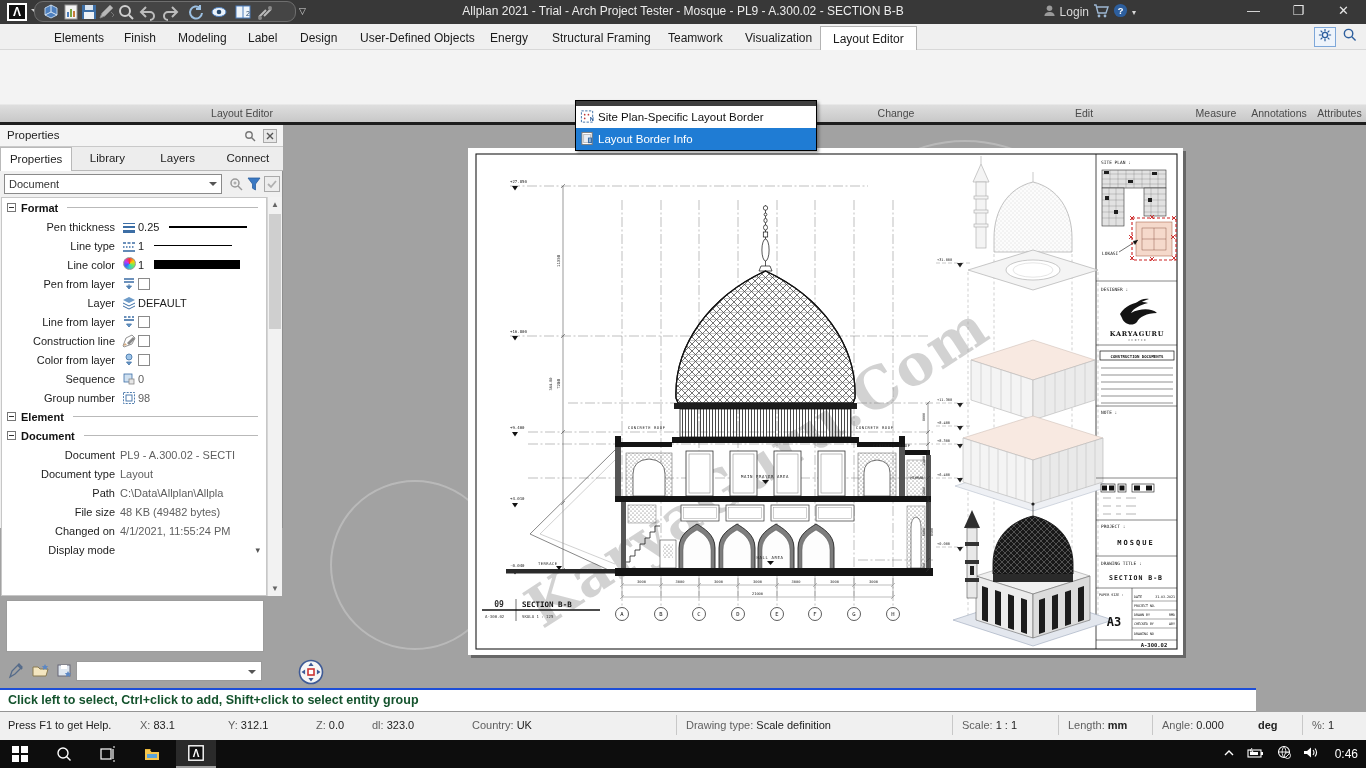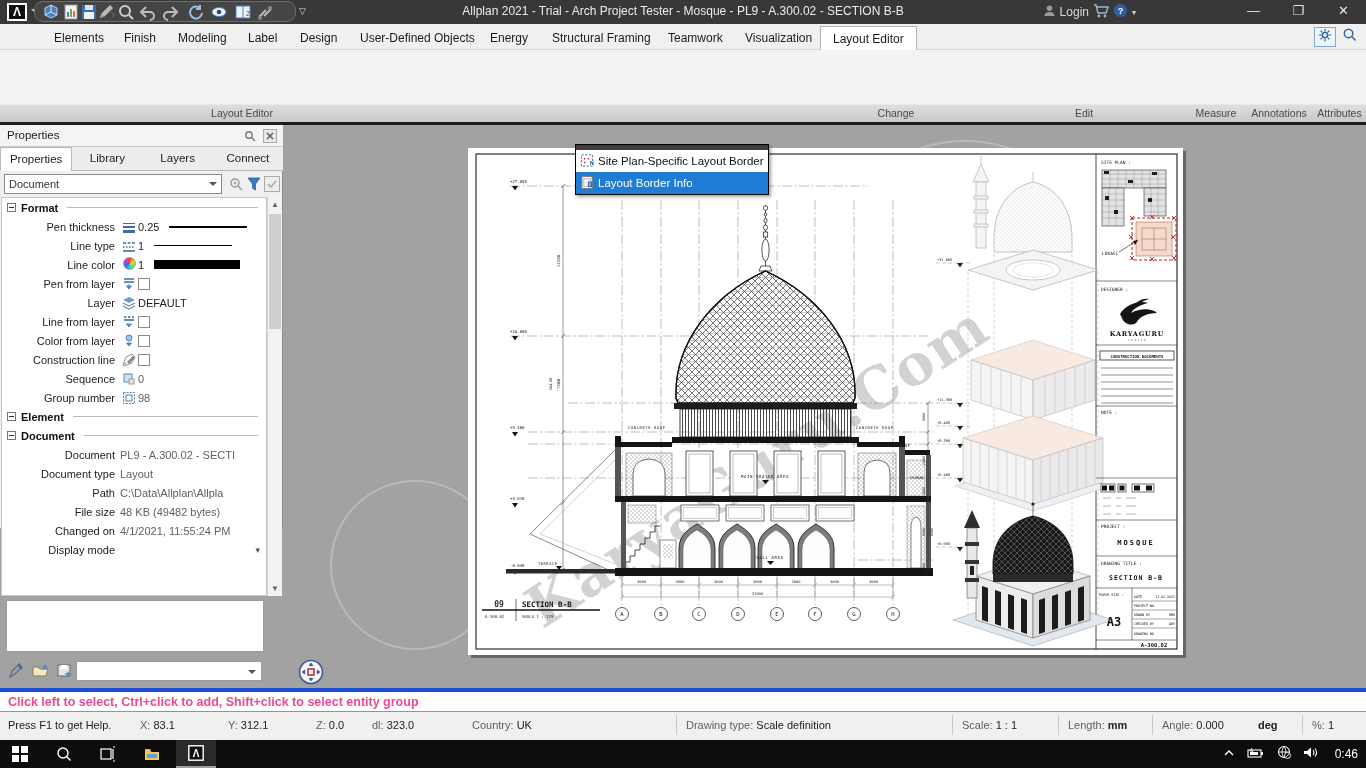--- a/index.html
+++ b/index.html
@@ -31,21 +31,21 @@
   #navbig { left:6px; top:53px; width:36px; height:48px; }
   .ric { position:absolute; top:57px; width:28px; height:42px; }
   .ric svg { width:26px; height:26px; display:block; margin:0 auto; }
   .car { width:0; height:0; border:3.5px solid transparent; border-top-color:#3c3c3c; margin:4px auto 0; }
   .vsep { position:absolute; top:56px; width:1px; height:64px; background:#c6c6c6; }
   #grouplabels { left:0; top:104px; width:1366px; height:18px; background:linear-gradient(#dedede,#c8c8c8); border-top:1px solid #e8e8e8; }
   .glabel { position:absolute; top:2px; font-size:10.5px; color:#4a4a4a; text-align:center; }
   #ribbonline { left:0; top:122px; width:1366px; height:3px; background:#1d1d1d; }
 
   
-  #ctxmenu { left:575px; top:100px; width:194px; background:#fff; border:1px solid #000; box-shadow:2px 2px 3px rgba(0,0,0,.35); z-index:50;margin-top:44px; }
+  #ctxmenu { left:575px; top:100px; width:242px; background:#fff; border:1px solid #000; box-shadow:2px 2px 3px rgba(0,0,0,.35); z-index:50; }
   #ctxmenu .mtop { height:5px; background:#3f3f3f; }
   .mitem { height:22px; display:flex; align-items:center; font-size:11.5px; color:#111; }
   .mitem .mic { width:22px; text-align:center; flex:none; }
   .mitem.hl { background:#1f7cd4; color:#fff; }
 
   
   #panel { left:0; top:125px; width:283px; height:403px; background:#f0f0f0; border-right:1px solid #8f8f8f; }
   #panel-hdr { left:0; top:0; width:283px; height:22px; background:#f4f4f4; border-bottom:1px solid #c9c9c9; font-size:11.5px; line-height:21px; padding-left:7px; color:#222; }
   .phic { position:absolute; top:4px; width:14px; height:14px; }
   #ptabs { left:0; top:22px; width:283px; height:24px; display:flex; }
@@ -74,21 +74,21 @@
   #ptools { left:0; top:533px; width:283px; height:26px; }
   #pcombo { left:76px; top:3px; width:186px; height:20px; background:#fff; border:1px solid #9a9a9a; }
 
   
   #canvas { left:283px; top:125px; width:1083px; height:563px; background:#a2a2a2; }
   #sheet { left:468px; top:148px; width:715px; height:507px; background:#fff; box-shadow:3px 3px 0 rgba(55,55,55,.55); }
   .swirl { border:2px solid rgba(230,230,230,.35); border-radius:50%; pointer-events:none; }
   #pannav { left:297px; top:658px; width:28px; height:28px; }
 
   
-  #promptbar { left:0; top:688px; width:1366px; height:24px; background:#fff; border-top:4px solid #1d4ed8; border-bottom:1px solid #949494; font-weight:bold; font-size:12.5px; line-height:21px; padding-left:8px; color:#ec4899; }
+  #promptbar { left:0; top:688px; width:1256px; height:24px; background:#fff; border-top:2px solid #1d4ed8; border-bottom:1px solid #949494; font-weight:bold; font-size:12.5px; line-height:21px; padding-left:8px; color:#14532d; }
   #statusbar { left:0; top:712px; width:1366px; height:28px; background:#f0f0f0; font-size:11px; color:#222; }
   .sb { position:absolute; top:7px; white-space:nowrap; }
   .sb .lab { color:#5f5f5f; }
   .sbsep { position:absolute; top:3px; width:1px; height:20px; background:#c8c8c8; }
 
   
   #taskbar { left:0; top:740px; width:1366px; height:28px; background:#0d0d0d; }
   .tbi { position:absolute; top:0; width:40px; height:28px; display:flex; align-items:center; justify-content:center; }
   .tbi svg { width:16px; height:16px; }
   #tb-app { background:#2a2a2a; border-bottom:2px solid #9d9d9d; }
@@ -1014,33 +1014,33 @@
     <div class="prow">
       <span class="pl">Line from layer</span>
       <span class="pi"><svg viewBox="0 0 14 14">
             <path d="M2 2h10" stroke="#3c6ea5" stroke-width="1.6" stroke-dasharray="2.5 1.5"></path>
             <path d="M2 5h10" stroke="#3c6ea5" stroke-width="1.6"></path>
             <path d="M4.5 9L7 12l2.5-3z" fill="#6f9cc9" stroke="#3c6ea5" stroke-width="0.8"></path>
           </svg></span>
       <span class="cb"></span>
     </div>
     <div class="prow">
-      <span class="pl">Color from layer</span>
-      <span class="pi"><svg viewBox="0 0 14 14">
-            <circle cx="7" cy="4" r="3" fill="#9ec4e8" stroke="#3c6ea5" stroke-width="0.8"></circle>
-            <path d="M4.5 9L7 12l2.5-3z" fill="#6f9cc9" stroke="#3c6ea5" stroke-width="0.8"></path>
-          </svg></span>
-      <span class="cb"></span>
-    </div>
-    <div class="prow">
       <span class="pl">Construction line</span>
       <span class="pi"><svg viewBox="0 0 14 14">
             <path d="M1 12l3-8 6-3 3 3-3 6-8 3z" fill="none" stroke="#777" stroke-width="0.8"></path>
             <path d="M5 9l6-6 2 2-6 6z" fill="#888"></path>
             <path d="M1 12l4-1-2-2z" fill="#d2a679"></path>
+          </svg></span>
+      <span class="cb"></span>
+    </div>
+    <div class="prow">
+      <span class="pl">Color from layer</span>
+      <span class="pi"><svg viewBox="0 0 14 14">
+            <circle cx="7" cy="4" r="3" fill="#9ec4e8" stroke="#3c6ea5" stroke-width="0.8"></circle>
+            <path d="M4.5 9L7 12l2.5-3z" fill="#6f9cc9" stroke="#3c6ea5" stroke-width="0.8"></path>
           </svg></span>
       <span class="cb"></span>
     </div>
     <div class="prow">
       <span class="pl">Sequence</span>
       <span class="pi"><svg viewBox="0 0 14 14">
             <rect x="2" y="2" width="8" height="8" fill="#cfe0f0" stroke="#3c6ea5" stroke-width="0.8"></rect>
             <rect x="7" y="7" width="5" height="5" fill="#e6e6e6" stroke="#888" stroke-width="0.8"></rect>
           </svg></span>
       <span class="pv gray">0</span>

